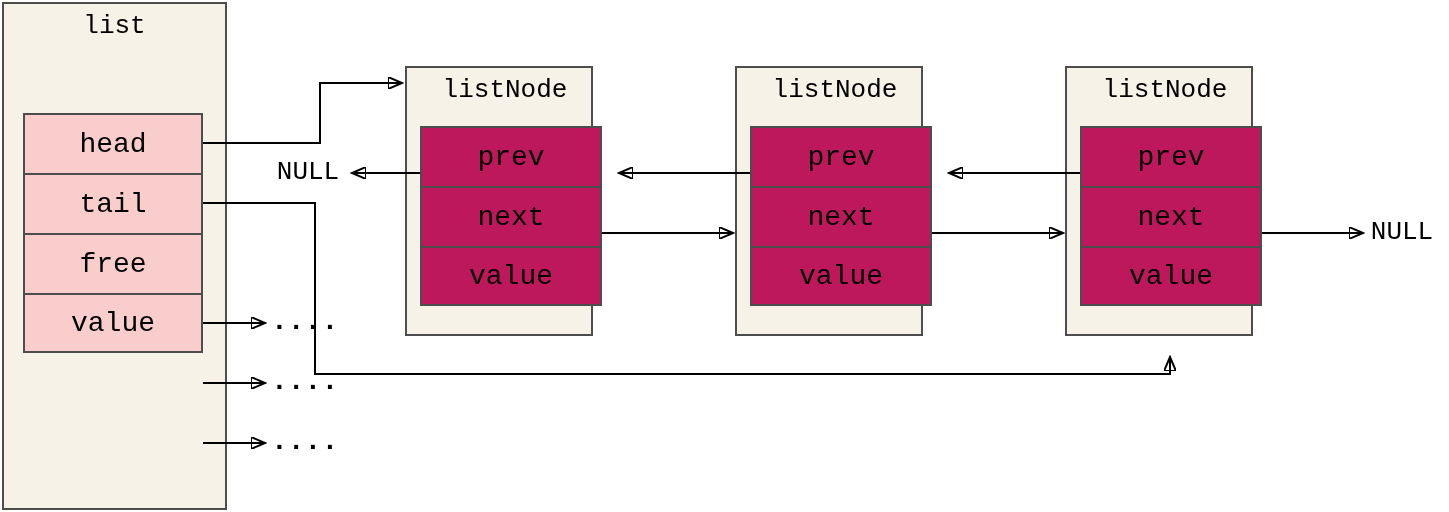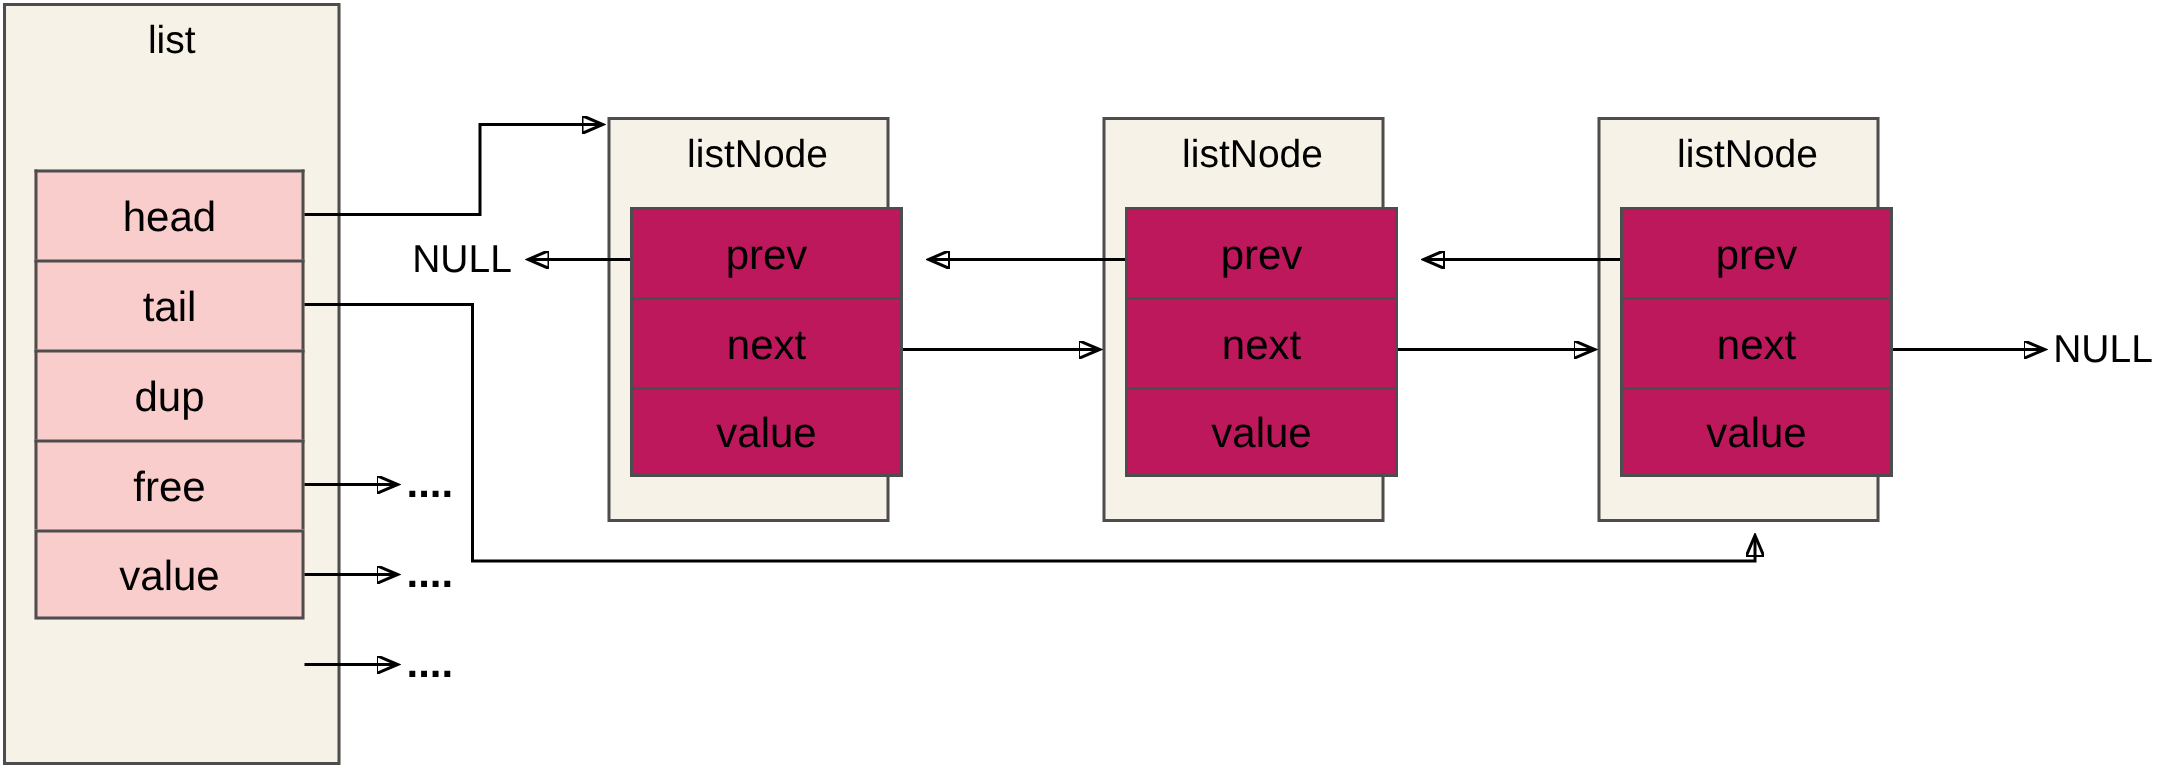--- a/index.html
+++ b/index.html
@@ -2,21 +2,21 @@
 <html><head>
 <meta charset="utf-8">
 <title>Linked List Diagram</title>
 <style>
   html, body { margin: 0; padding: 0; background: #ffffff; }
   .canvas {
     position: relative;
     width: 1449px;
     height: 512px;
     background: #ffffff;
-    font-family: Liberation Sans, sans-serif;
+    font-family: Liberation Mono, monospace;
     color: #000000;
     overflow: hidden;
   }
   .struct-box {
     position: absolute;
     box-sizing: border-box;
     background: #F7F2E7;
     border: 2px solid #4D4D4D;
     z-index: 1;
   }
@@ -46,21 +46,21 @@
     text-align: center;
   }
   .cell:last-child { border-bottom: 2px solid #4D4D4D; }
   .cell span:empty { display: none; }
   .cell.pink { background: #FACDCD; }
   .cell.blue { background: #be185d; }
 
   .list-box  { left: 2px; top: 2px; width: 225px; height: 508px; }
   .list-cells { left: 19px; top: 109px; width: 180px; height: 360px; }
 
-  .node-box { top: 78px; width: 188px; height: 270px; padding-left: 12px; }
+  .node-box { top: 66px; width: 188px; height: 270px; padding-left: 12px; }
   .node-box.n1 { left: 405px; }
   .node-box.n2 { left: 735px; }
   .node-box.n3 { left: 1065px; }
   .node-cells { left: 13px; top: 58px; width: 182px; height: 180px; }
 
   .arrows-layer {
     position: absolute;
     left: 0; top: 0;
     width: 1449px; height: 512px;
     z-index: 5;
@@ -95,24 +95,20 @@
 
   <div class="struct-box list-box">
     <div class="box-title">list</div>
     <div class="cells list-cells">
       <div class="cell pink">
         <span>head</span>
 
       </div>
       <div class="cell pink">
         <span>tail</span>
-
-      </div>
-      <div class="cell pink">
-        <span>dup</span>
 
       </div>
       <div class="cell pink">
         <span>free</span>
 
       </div>
       <div class="cell pink">
         <span>value</span>
 
       </div>

